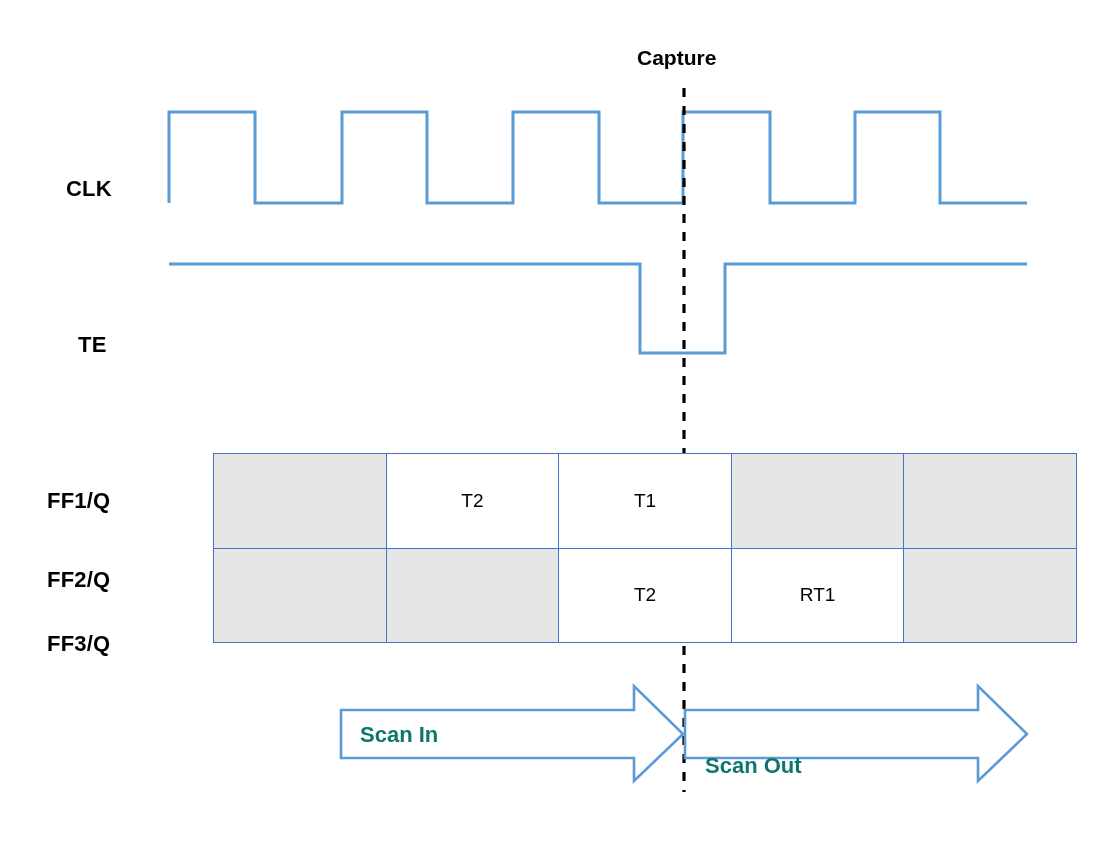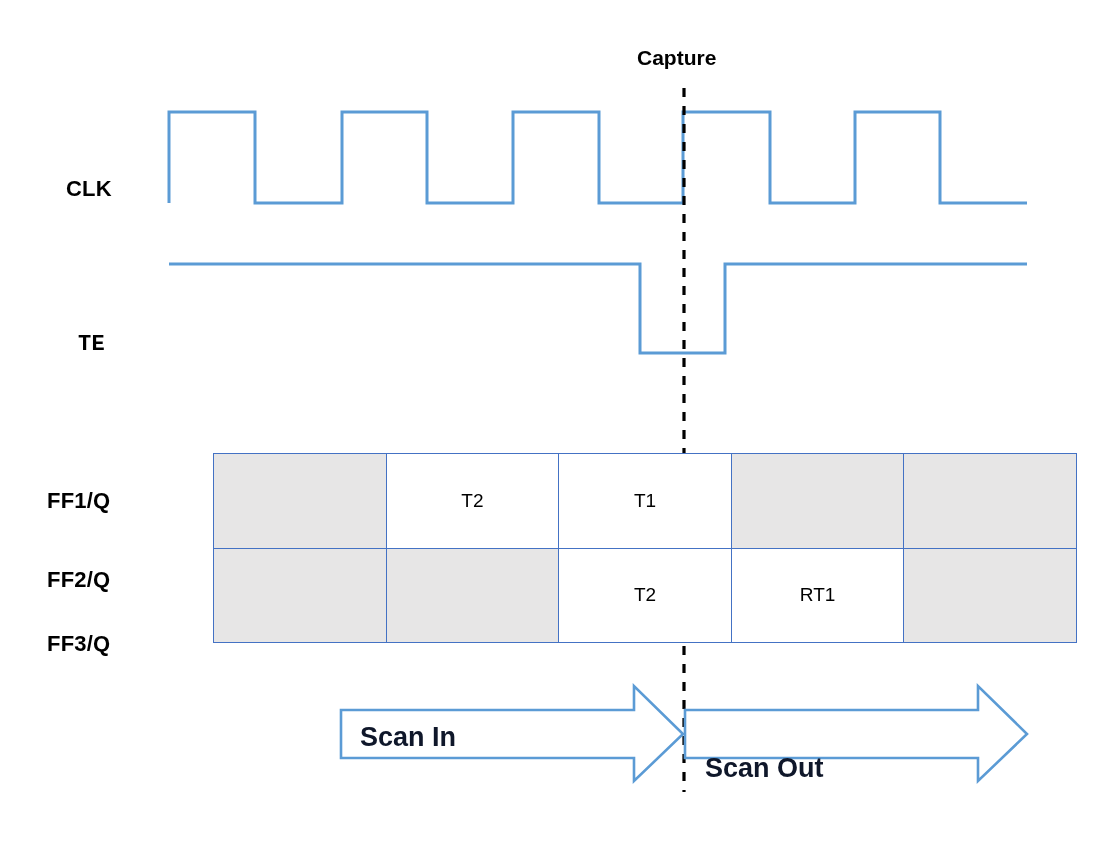--- a/index.html
+++ b/index.html
@@ -26,21 +26,21 @@
   .sig-label {
     position: absolute;
     font-weight: bold;
     font-size: 22px;
     color: #000000;
     white-space: nowrap;
     letter-spacing: 0.2px;
     margin-top: 32px;
   }
   #label-clk { left: 66px;  top: 144px; }
-  #label-te  { left: 78px;  top: 300px; font-family: Liberation Mono, monospace; }
+  #label-te  { left: 78px;  top: 300px; }
   #label-ff1 { left: 47px;  top: 456px; }
   #label-ff2 { left: 47px;  top: 535px; }
   #label-ff3 { left: 47px;  top: 599px; text-align: right; }
 
   #capture-label {
     position: absolute;
     left: 0px;
     top: 46px;
     width: 1367px;
     text-align: left;
@@ -74,22 +74,22 @@
     color: #000000;
     padding: 0;
   }
   #state-table td.filled { background: #E7E6E6; }
   #state-table td.empty  { background: #ffffff; }
 
   
   .arrow-label {
     position: absolute;
     font-weight: bold;
-    font-size: 27px;
-    color: #0f172a;
+    font-size: 22px;
+    color: #0f766e;
     white-space: nowrap;
   }
   #scan-in-label  { left: 360px; top: 722px; }
   #scan-out-label { left: 705px; top: 753px; }
 </style>
 </head>
 <body>
 
 <div id="canvas">
 

